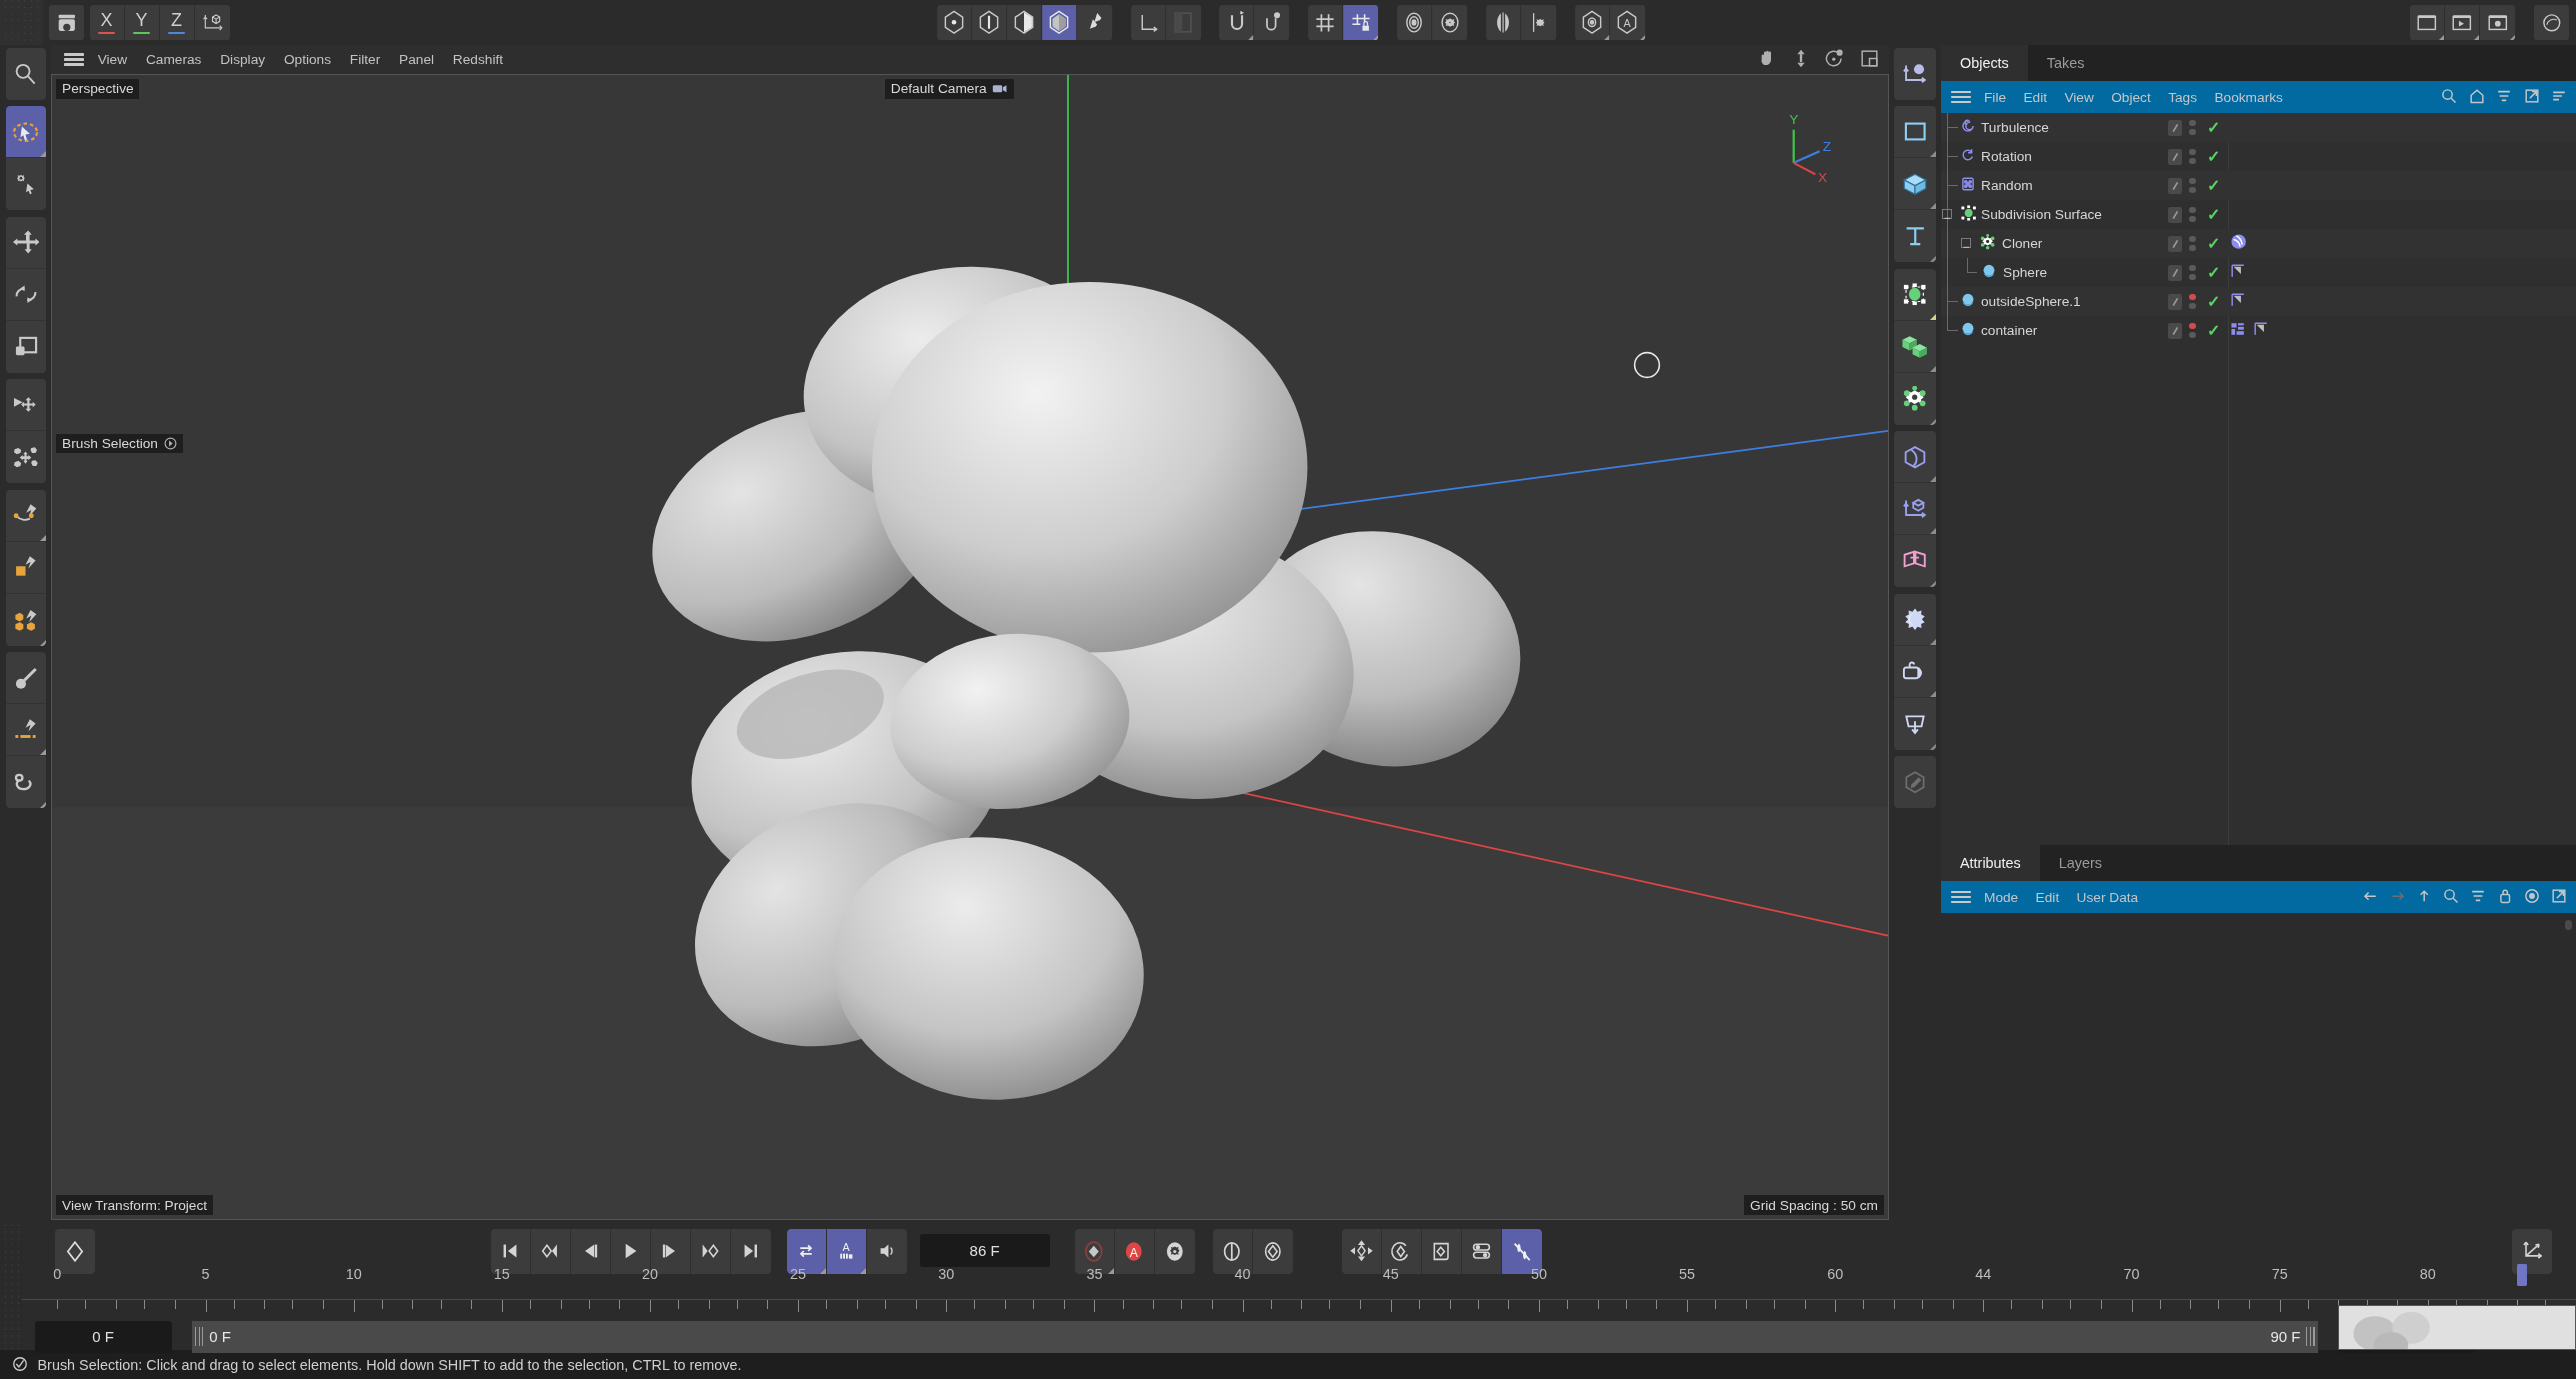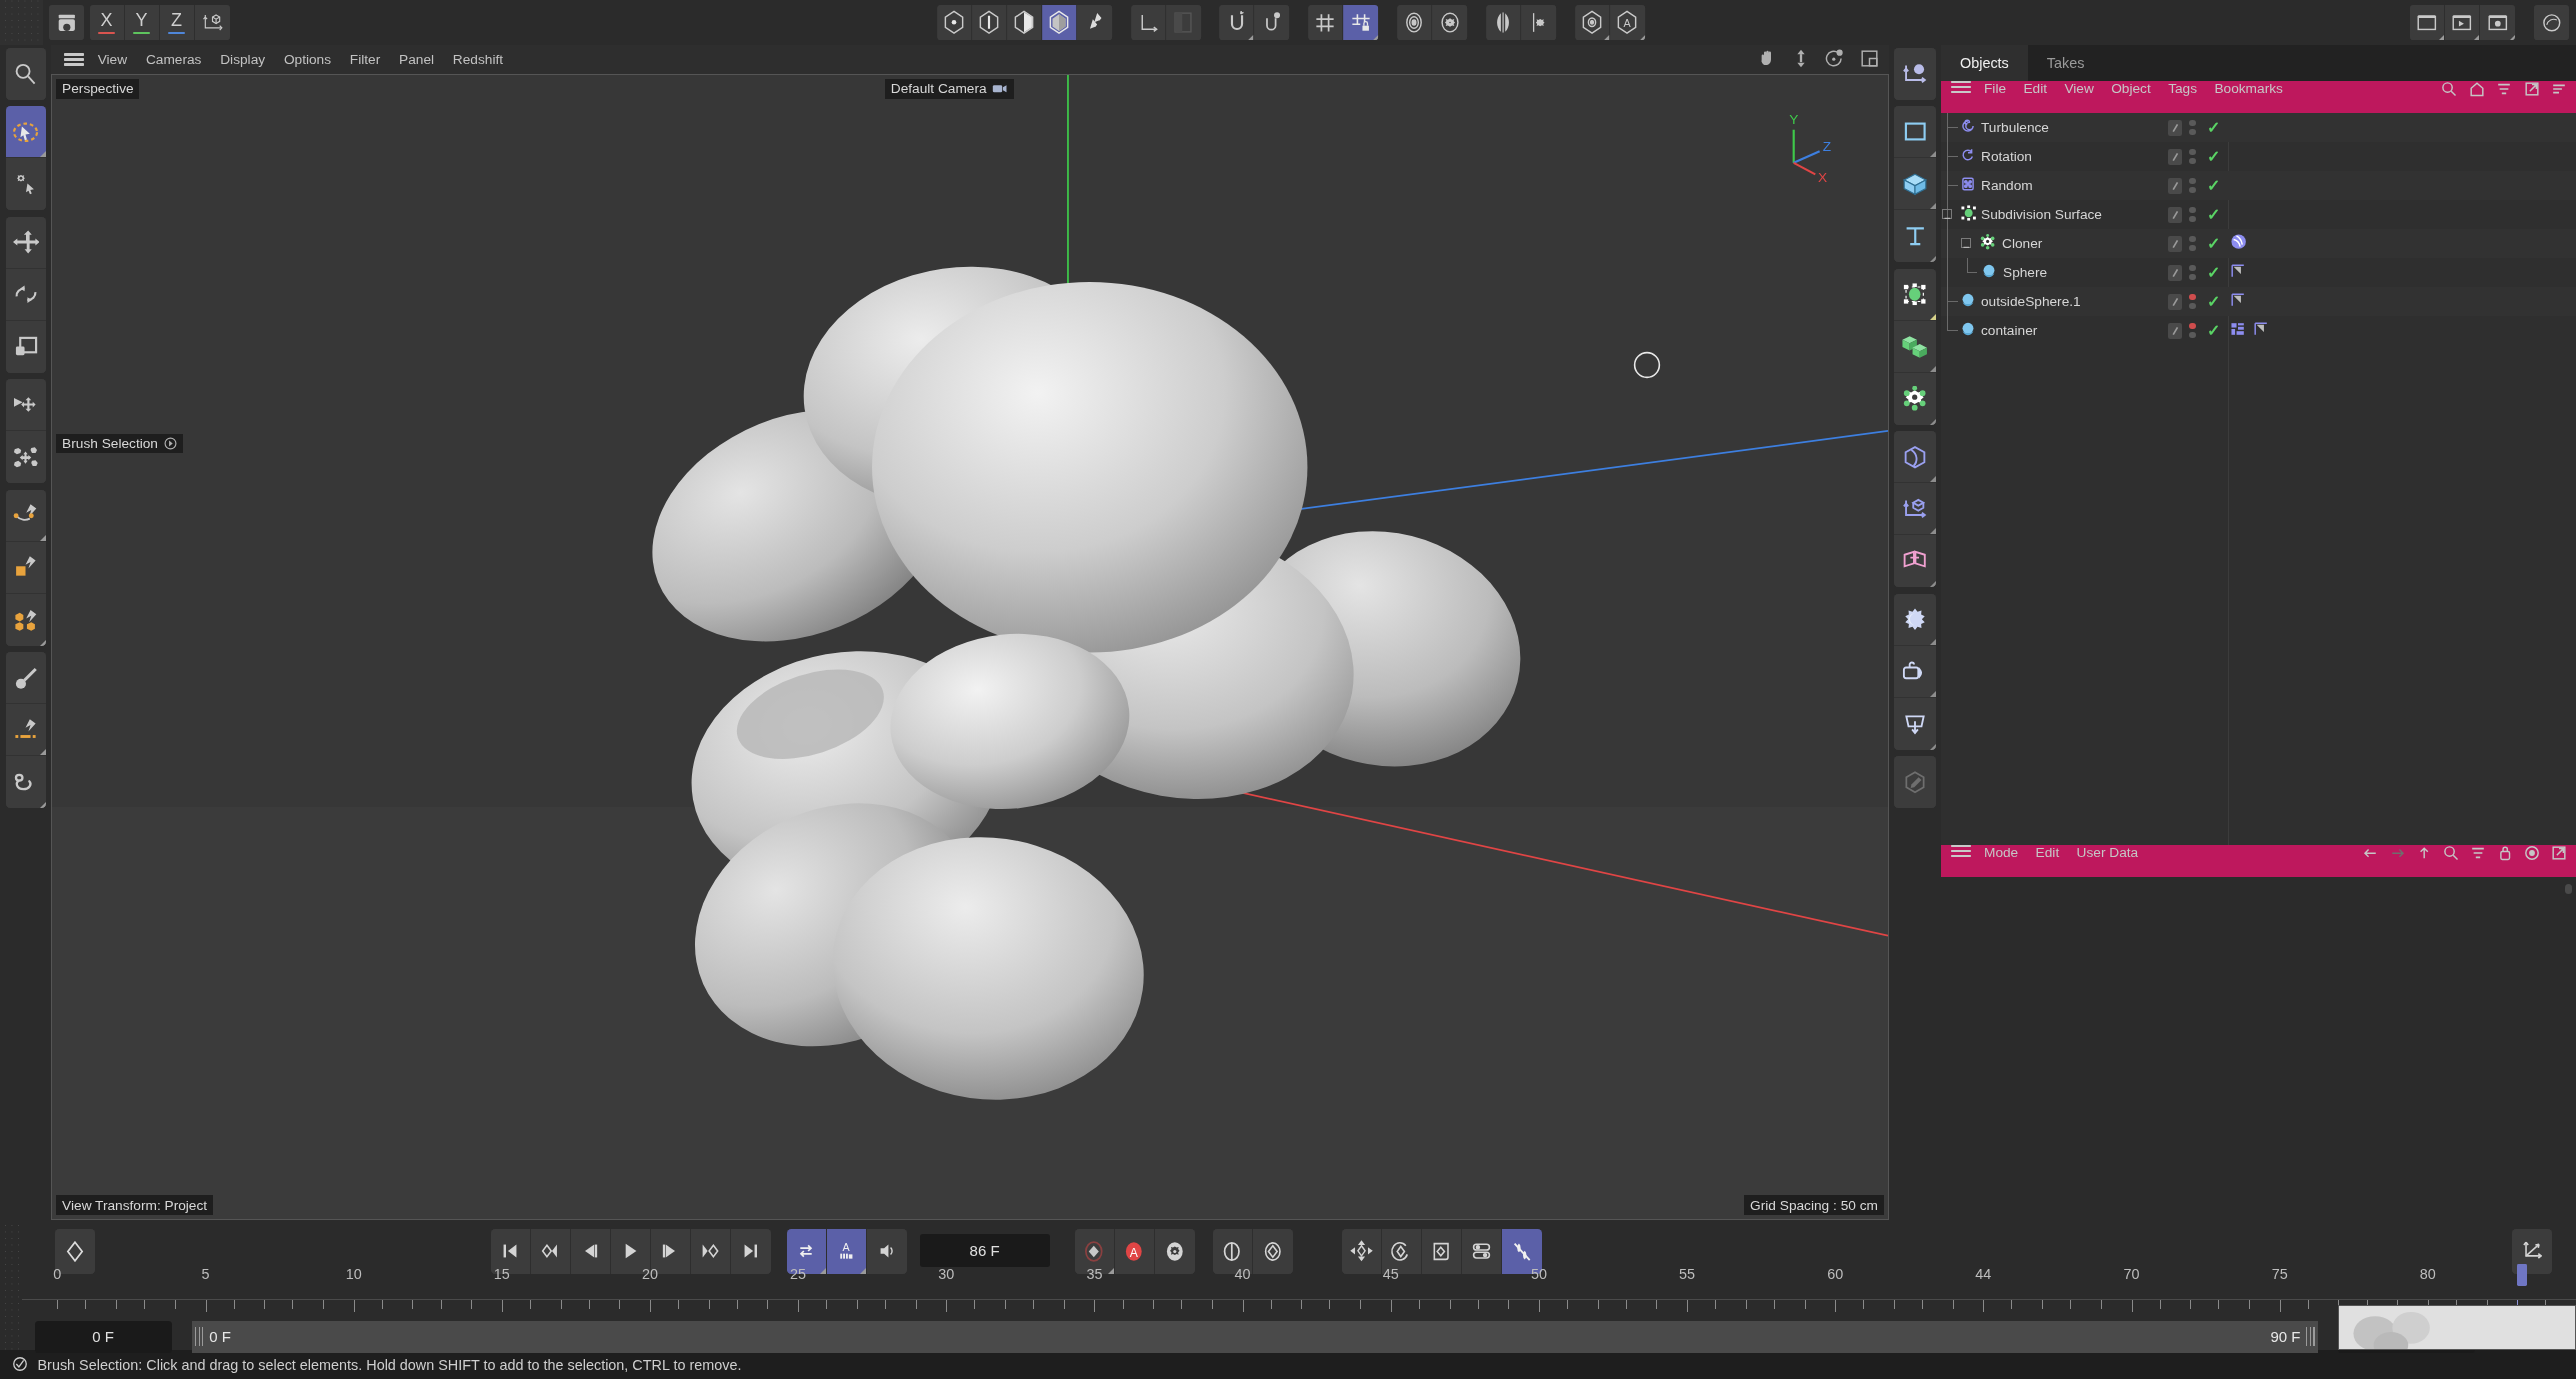--- a/index.html
+++ b/index.html
@@ -62,21 +62,21 @@
   .ri-btn.corner::after { content:""; position:absolute; right:0; bottom:0; border-style:solid;
      border-width:0 0 6.5px 6.5px; border-color:transparent transparent #8d8d8d transparent; }
   .ri-btn.cornery::after { content:""; position:absolute; right:0; bottom:0; border-style:solid;
      border-width:0 0 6.5px 6.5px; border-color:transparent transparent #d6d18a transparent; }
 
   
   .rdock { width:635px; background:#2b2b2b; display:flex; flex-direction:column; flex:none; }
   .tabrow { height:36px; background:#222; display:flex; align-items:flex-end; flex:none; }
   .tab { padding:0 19px; height:36px; line-height:36px; font-size:14.4px; color:#9a9a9a; }
   .tab.sel { background:#2f2f2f; color:#f0f0f0; }
-  .menurow { height:32px; background:#be185d; display:flex; align-items:flex-start; padding-left:10px; position:relative; flex:none; }
+  .menurow { height:32px; background:#0369a1; display:flex; align-items:center; padding-left:10px; position:relative; flex:none; }
   .menurow .mi { font-size:13.7px; color:#c6c6c6; padding:0 8.7px; }
   .menurow .right { position:absolute; right:8.7px; display:flex; gap:11.5px; align-items:center; }
   .searchbox { height:29px; background:#1e1e1e; margin:4.3px 5.8px 1.4px 5.8px; display:flex; align-items:center;
      padding-left:10px; font-size:13.7px; color:#8c8c8c; font-style:italic; flex:none; }
   .objlist { flex:1; background:#2f2f2f; overflow:hidden; position:relative;text-decoration:underline; }
   .objrow { height:29px; display:flex; align-items:center; position:relative; font-size:13.7px; color:#d6d6d6; }
   .objrow:nth-child(even){ background:#323232; }
   .objname { white-space:nowrap; }
   .dotcol { position:absolute; left:248px; display:flex; flex-direction:column; gap:2.2px; align-items:center; }
   .dot { width:6.5px; height:6.5px; border-radius:50%; background:#5a5a5a; }
@@ -994,20 +994,24 @@
               <svg width="16" height="16" viewBox="0 0 22 22" fill="none" stroke="#8d8df0" stroke-width="2">
                   <path d="M3 3 H19 M3 3 V19"></path>
                   <path d="M5 5 h10 v10 z" fill="#bdbdbd" stroke="none"></path>
                 </svg>
             </span>
           </span>
         </div>
       </div>
 
       <div class="attrpanel">
+        <div class="tabrow">
+          <div class="tab sel">Attributes</div>
+          <div class="tab">Layers</div>
+        </div>
         <div class="menurow">
           <span class="hamb">
               <i></i>
               <i></i>
               <i></i>
             </span>
           <span class="mi">Mode</span>
           <span class="mi">Edit</span>
           <span class="mi">User Data</span>
           <span class="right">

